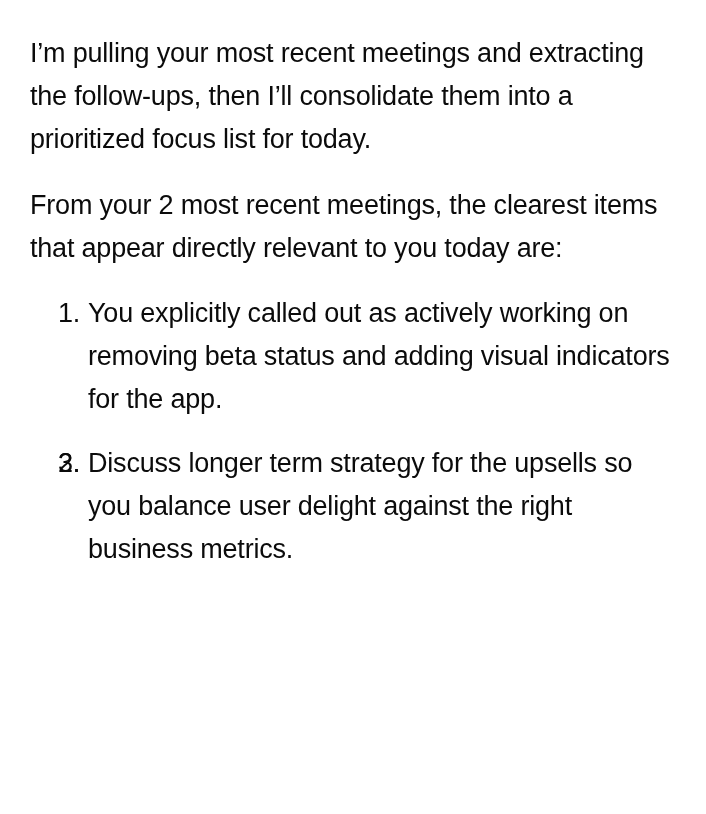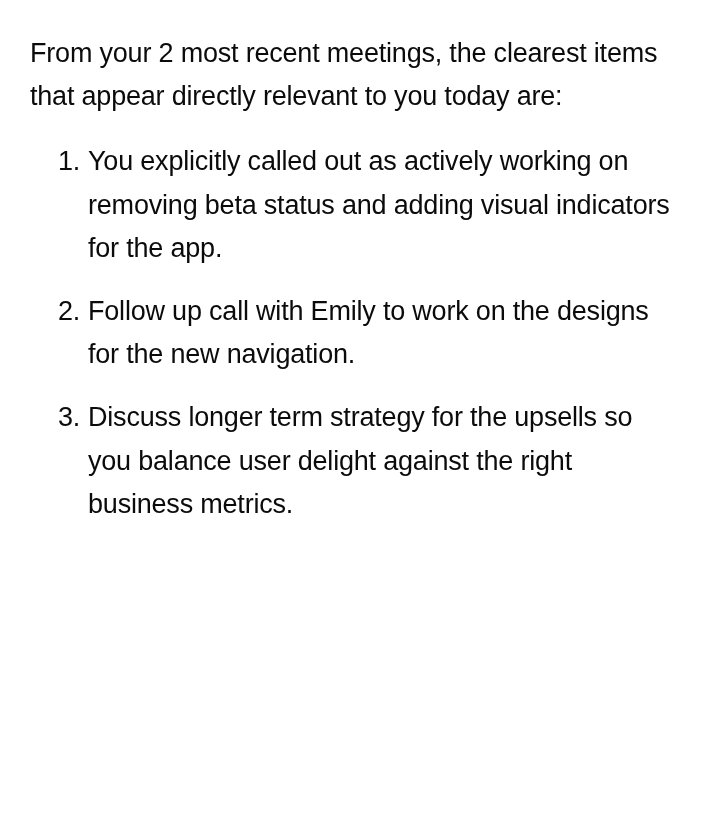--- a/index.html
+++ b/index.html
@@ -54,28 +54,28 @@
     text-align: right;
     font-size: 27px;
     line-height: 1.6;
     color: #0b0b0b;
   }
 </style>
 </head>
 <body>
 
 <div class="response">
+  <p class="para">I’m pulling your most recent meetings and extracting the follow-ups, then I’ll consolidate them into a prioritized focus list for today.</p>
   <p class="para">From your 2 most recent meetings, the clearest items that appear directly relevant to you today are:</p>
   <ol class="items">
     <li>
       <span class="marker">1.</span>
       <span class="text">You explicitly called out as actively working on removing beta status and adding visual indicators for the app.</span>
     </li>
     <li>
       <span class="marker">2.</span>
-      <span class="text">Follow up call with Emily to work on the designs for the new navigation.</span>
     </li>
     <li>
       <span class="marker">3.</span>
       <span class="text">Discuss longer term strategy for the upsells so you balance user delight against the right business metrics.</span>
     </li>
   </ol>
 </div>
 
 </body></html>

